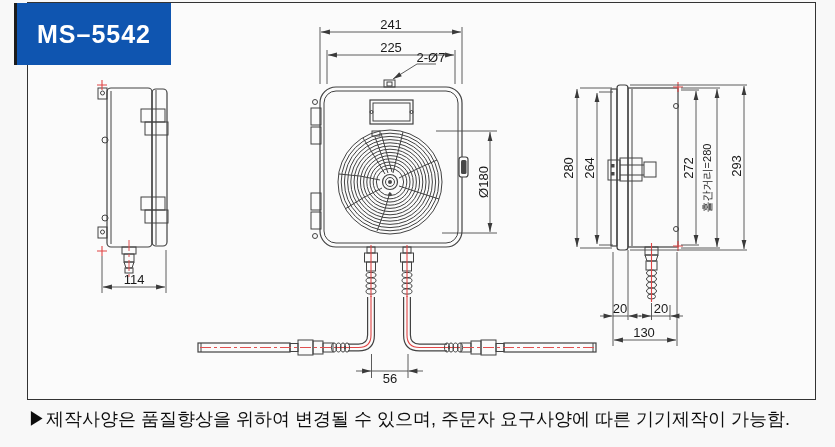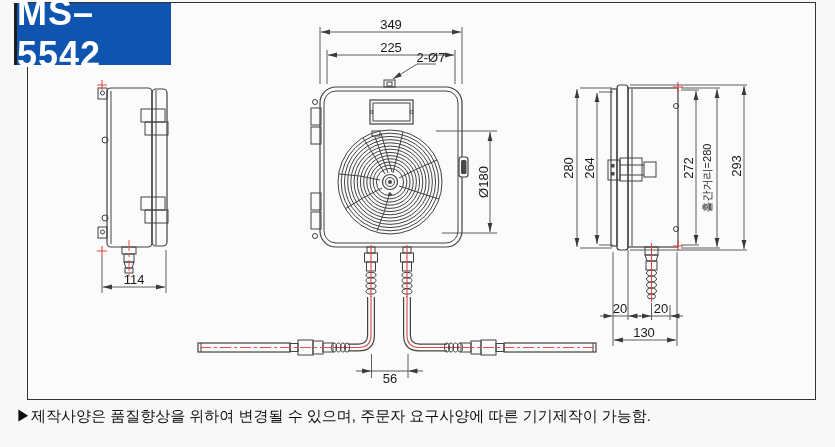--- a/index.html
+++ b/index.html
@@ -1,32 +1,32 @@
 <!DOCTYPE html>
 <html><head>
 <meta charset="utf-8">
 <style>
   html,body{margin:0;padding:0;}
   body{background:#f7f7f7;font-family:"Liberation Sans",sans-serif;}
   #stage{position:relative;width:835px;height:447px;background:#f8f8f8;overflow:hidden;}
   .frame{position:absolute;left:27px;top:2px;width:789px;height:398px;border:1.5px solid #333;background:#fbfbfb;box-sizing:border-box;}
   .badge{position:absolute;left:14px;top:3px;width:154px;height:62px;background:#0f55b0;border-left:3px solid #1c1c1c;
-         display:flex;align-items:center;justify-content:center;color:#fff;font-weight:bold;font-size:36px;letter-spacing:1px;}
+         display:flex;align-items:center;justify-content:center;color:#fff;font-weight:bold;font-size:25px;letter-spacing:1px;}
   svg{position:absolute;left:0;top:0;}
   .ln{fill:none;stroke:#424242;stroke-width:1.2;}
   .lt{fill:none;stroke:#424242;stroke-width:1;}
   .fillw{fill:#fbfbfb;stroke:#424242;stroke-width:1.2;}
   .dk{fill:#474747;stroke:none;}
   .dl{fill:none;stroke:#4a4a4a;stroke-width:0.9;}
   .rc{stroke:#e04545;stroke-width:1.1;fill:none;}
   .rcd{stroke:#e05050;stroke-width:1;fill:none;stroke-dasharray:11 3 3 3;}
   .dim{position:absolute;transform:translate(-50%,-50%);font-size:13px;color:#1a1a1a;white-space:nowrap;}
   .dim.rot{transform:translate(-50%,-50%) rotate(-90deg);}
   .dim.small{font-size:11px;}
-  .note{position:absolute;left:16px;top:407px;width:792px;font-size:15px;font-weight:500;color:#0d0d0d;}
+  .note{position:absolute;left:28px;top:407px;width:792px;font-size:18px;font-weight:500;color:#0d0d0d;}
 </style>
 </head>
 <body>
 
 <div id="stage">
   <div class="frame"></div>
 
   <svg width="835" height="447" viewBox="0 0 835 447">
     <defs>
       <marker id="arw" viewBox="0 0 10 6" refX="9.5" refY="3" markerWidth="11" markerHeight="7" orient="auto-start-reverse">
@@ -256,21 +256,21 @@
       <line class="dl" x1="613" y1="316" x2="628" y2="316"></line>
       <line class="dl" x1="639" y1="316" x2="651" y2="316" marker-end="url(#arw)"></line>
       <line class="dl" x1="683" y1="316" x2="670.5" y2="316" marker-end="url(#arw)"></line>
       <line class="dl" x1="651.5" y1="316" x2="670" y2="316"></line>
       <line class="dl" x1="614" y1="340" x2="676" y2="340" marker-start="url(#arw)" marker-end="url(#arw)"></line>
     </g>
   </svg>
 
   <div class="badge">MS–5542</div>
 
-  <div class="dim" style="left:391px;top:24px">349</div>
+  <div class="dim" style="left:391px;top:24px">241</div>
   <div class="dim" style="left:391px;top:47px">225</div>
   <div class="dim" style="left:431px;top:57px">2-Ø7</div>
   <div class="dim rot" style="left:483px;top:182px">Ø180</div>
   <div class="dim" style="left:134px;top:279px">114</div>
   <div class="dim" style="left:390px;top:378px">56</div>
   <div class="dim rot" style="left:568px;top:168px">280</div>
   <div class="dim rot" style="left:589px;top:168px">264</div>
   <div class="dim rot" style="left:688px;top:168px">272</div>
   <div class="dim rot small" style="left:707px;top:178px">홀간거리=280</div>
   <div class="dim rot" style="left:736px;top:166px">293</div>

